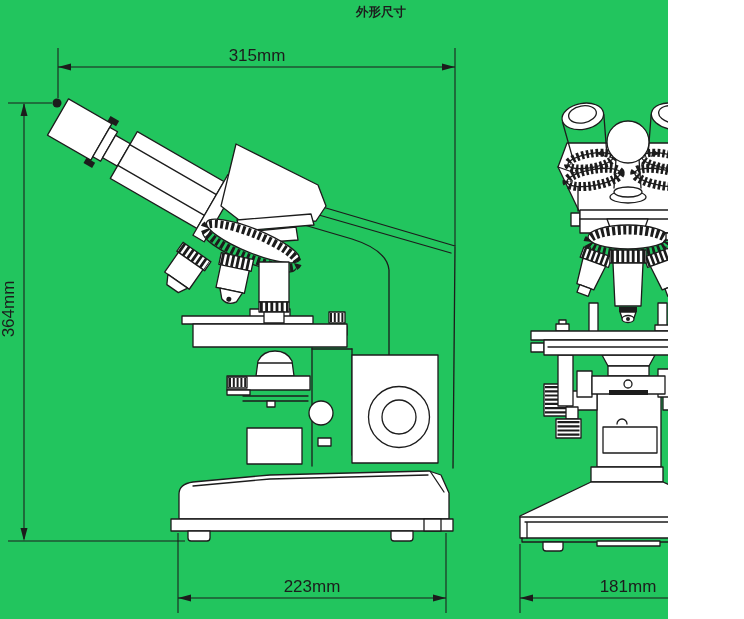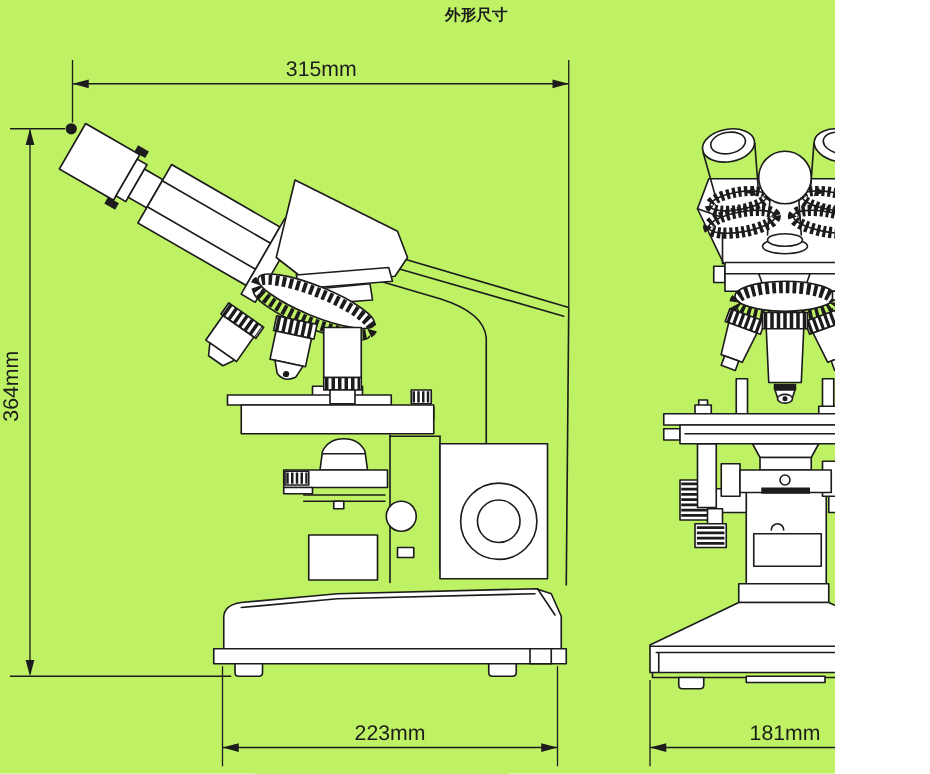--- a/index.html
+++ b/index.html
@@ -1,16 +1,16 @@
 <!DOCTYPE html>
 <html><head>
 <meta charset="utf-8">
 <style>
   html,body{margin:0;padding:0;background:#ffffff;}
-  #stage{position:relative;width:668px;height:619px;background:#bef264;overflow:hidden;}
+  #stage{position:relative;width:668px;height:619px;background:#22c55e;overflow:hidden;}
   svg{position:absolute;left:0;top:0;}
   .s  {stroke:#1c1c1c;fill:none;stroke-width:1.3;stroke-linejoin:round;stroke-linecap:round;}
   .sw {stroke:#1c1c1c;fill:#ffffff;stroke-width:1.3;stroke-linejoin:round;}
   .fd {fill:#1c1c1c;stroke:none;}
   .dim{stroke:#1c1c1c;fill:none;stroke-width:1.05;}
   .kn {stroke:#1c1c1c;fill:none;}
   text.lbl{font:17px "Liberation Sans", sans-serif;fill:#1c1c1c;text-anchor:middle;}
   text.ttl{font:bold 12.5px "DejaVu Sans", "Liberation Sans", sans-serif;fill:#1c1c1c;text-anchor:middle;}
 </style>
 </head>

